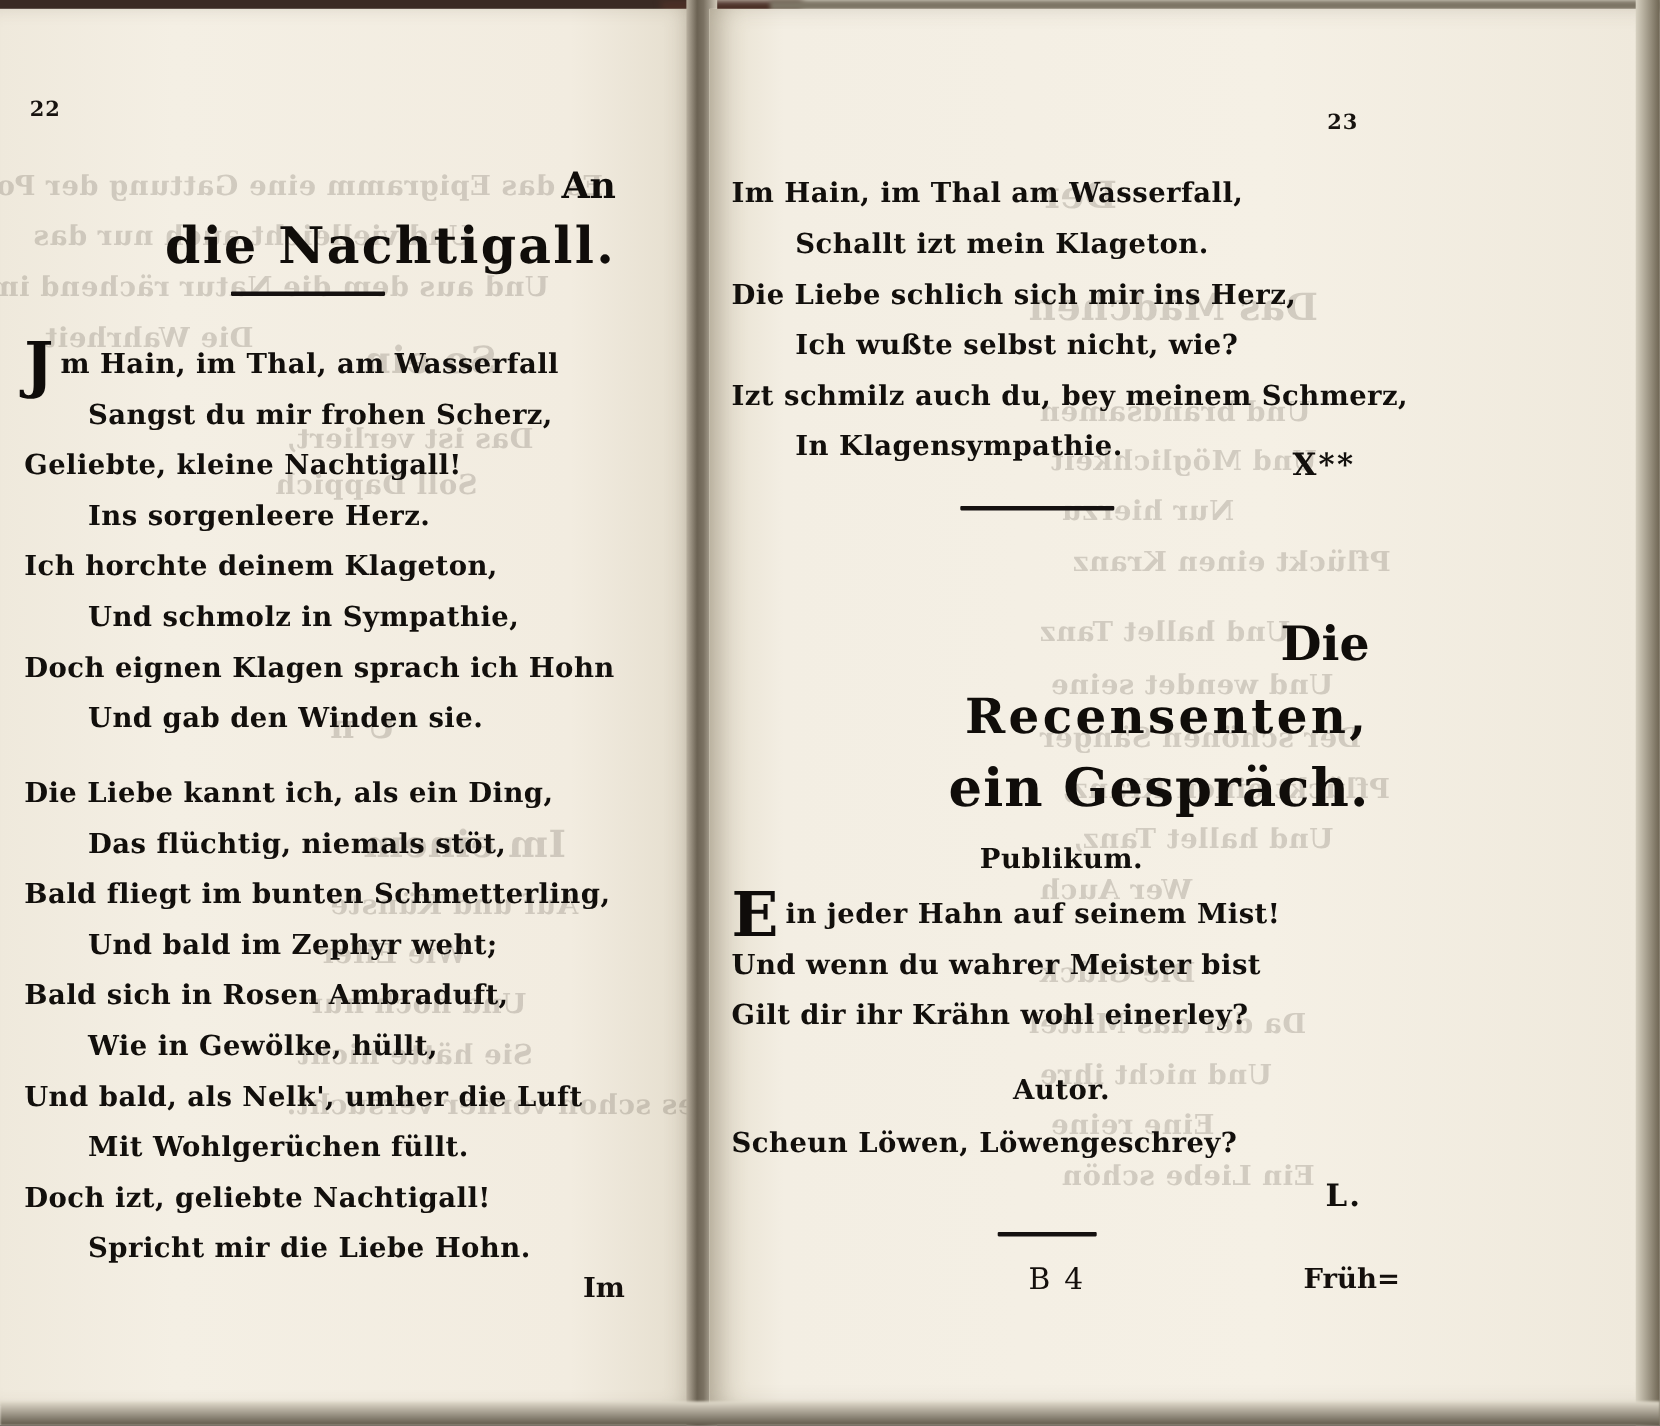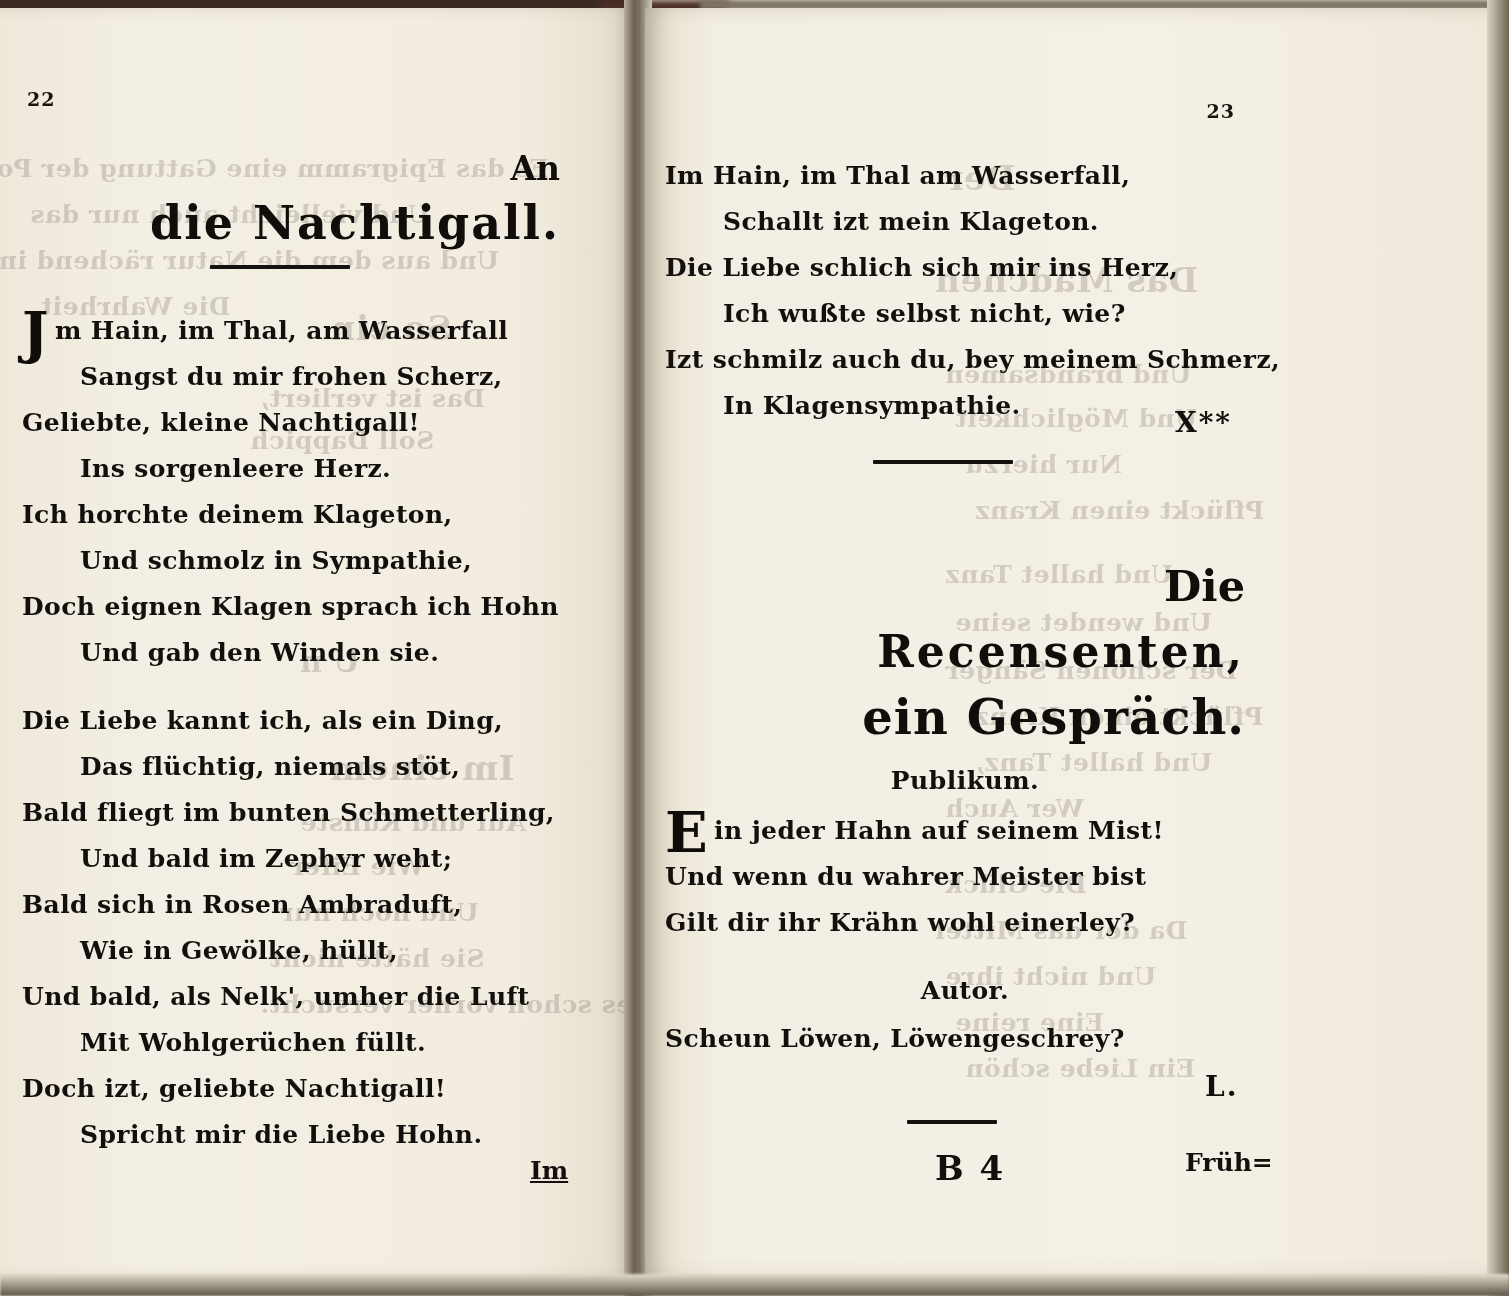--- a/index.html
+++ b/index.html
@@ -154,22 +154,22 @@
     position: absolute;
     font-family: "DejaVu Serif", serif;
     font-weight: bold;
     font-size: 25px;
     color: #140f0c;
   }
 
   .signature {
     position: absolute;
     font-family: "DejaVu Serif", serif;
-    font-weight: bold;
-    font-size: 34px;
+    font-weight: normal;
+    font-size: 27px;
     color: #140f0c;
     letter-spacing: 2px;
   }
 
   .speaker {
     font-family: "DejaVu Serif", serif;
     font-weight: bold;
     font-size: 25px;
     text-align: center;
     color: #120f0c;
@@ -239,21 +239,21 @@
       <div class="ln ind">Wie in Gewölke, hüllt,</div>
       <div class="ln">Und bald, als Nelk', umher die Luft</div>
       <div class="ln ind">Mit Wohlgerüchen füllt.</div>
     </div>
 
     <div class="verse" style="left:22px; top:1058px; width:580px;">
       <div class="ln">Doch izt, geliebte Nachtigall!</div>
       <div class="ln ind">Spricht mir die Liebe Hohn.</div>
     </div>
 
-    <div class="catchword" style="left:530px; top:1148px;text-decoration:underline;">Im</div>
+    <div class="catchword" style="left:530px; top:1148px;">Im</div>
   </div>
 
   <div class="gutter"></div>
 
   <div class="page right">
 
     <div class="bleed" style="left:300px; top:150px; font-size:34px;">Der</div>
     <div class="bleed" style="left:290px; top:252px; font-size:34px;">Das Mädchen</div>
     <div class="bleed" style="left:300px; top:352px; font-size:25px;">Und brandsamen</div>
     <div class="bleed" style="left:310px; top:396px; font-size:25px;">Und Möglichkeit</div>

